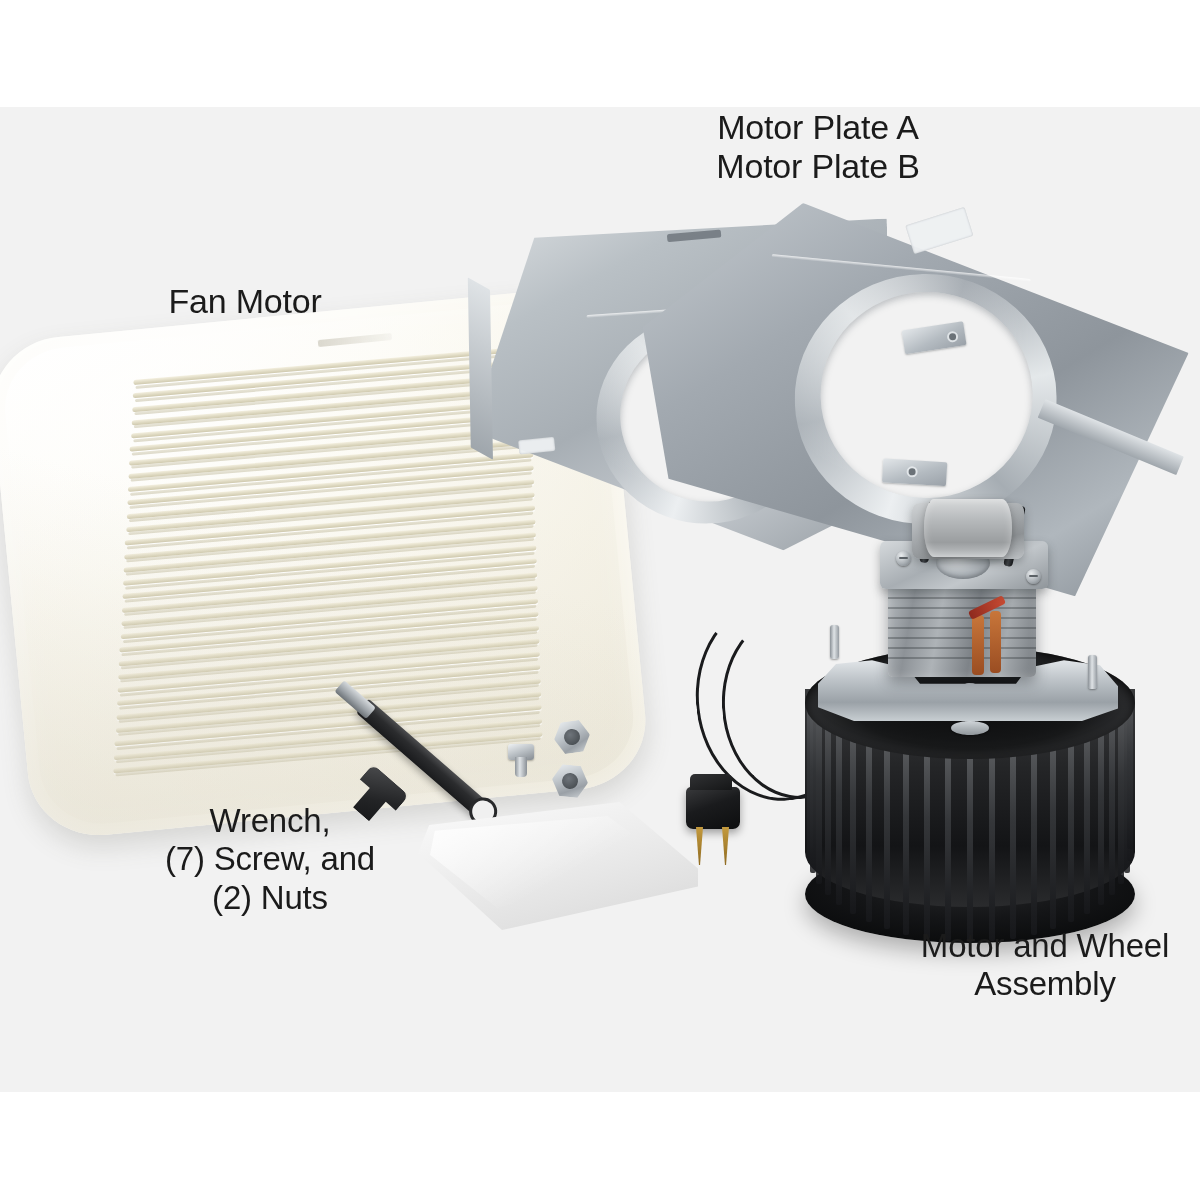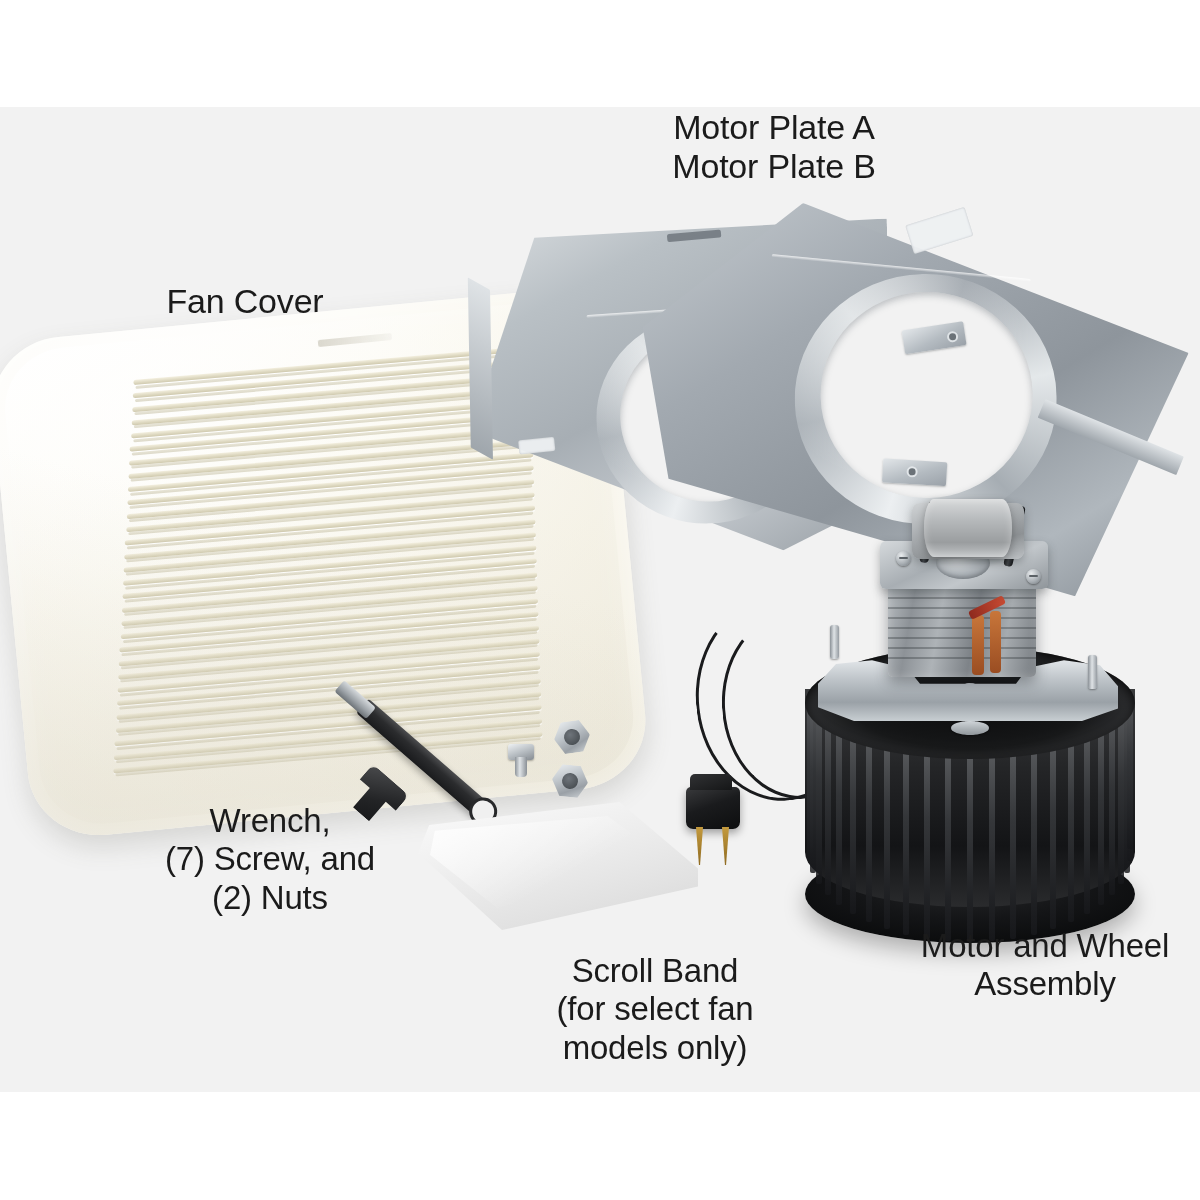--- a/index.html
+++ b/index.html
@@ -15,21 +15,21 @@
     background:#f2f2f2;overflow:hidden;
   }
 
   
   .label{
     position:absolute;color:#1b1b1b;font-weight:400;
     line-height:1.16;letter-spacing:-0.2px;white-space:pre;
   }
   .label.ctr{text-align:center;}
 
-  #lbl-motor-plates{left:564px;top:1px;width:420px;font-size:34px;}
+  #lbl-motor-plates{left:608px;top:1px;width:420px;font-size:34px;}
   #lbl-fan-cover{left:60px;top:175px;width:370px;font-size:34px;}
   #lbl-wrench{left:95px;top:695px;width:350px;font-size:33px;}
   #lbl-scroll{left:490px;top:845px;width:330px;font-size:33px;}
   #lbl-motor-wheel{left:880px;top:820px;width:330px;font-size:33px;}
 
   
   #fan-cover{
     position:absolute;left:10px;top:205px;width:640px;height:520px;
     transform:rotate(-5.5deg);
   }
@@ -306,21 +306,21 @@
 </style>
 </head>
 <body>
 
 <div id="stage">
   <div id="panel">
 
     <div class="label ctr" id="lbl-motor-plates">Motor Plate A
 Motor Plate B</div>
 
-    <div class="label ctr" id="lbl-fan-cover">Fan Cover</div>
+    <div class="label ctr" id="lbl-fan-cover">Fan Motor</div>
 
     <div id="fan-cover">
       <div class="fc-body"></div>
       <div class="fc-bevel"></div>
       <div class="fc-grille" id="fc-grille">
           <div class="fc-slat" style="top: 0px; left: 34px; width: 398px;"></div>
           <div class="fc-gap" style="top: 5.5px; left: 36px; width: 394px;"></div>
           <div class="fc-slat" style="top: 13.3px; left: 32.9px; width: 399.1px;"></div>
           <div class="fc-gap" style="top: 18.8px; left: 34.9px; width: 395.1px;"></div>
           <div class="fc-slat" style="top: 26.5px; left: 31.7px; width: 400.3px;"></div>
@@ -509,21 +509,18 @@
 
     <div id="scroll-band">
       <div class="sb-shape"></div>
       <div class="sb-sheen"></div>
     </div>
 
     <div class="label ctr" id="lbl-wrench">Wrench,
 (7) Screw, and
 (2) Nuts</div>
 
-    <div class="label ctr" id="lbl-scroll">Scroll Band
-(for select fan
-models only)</div>
 
     <div class="label ctr" id="lbl-motor-wheel">Motor and Wheel
 Assembly</div>
 
   </div>
 </div>
 
 </body></html>

